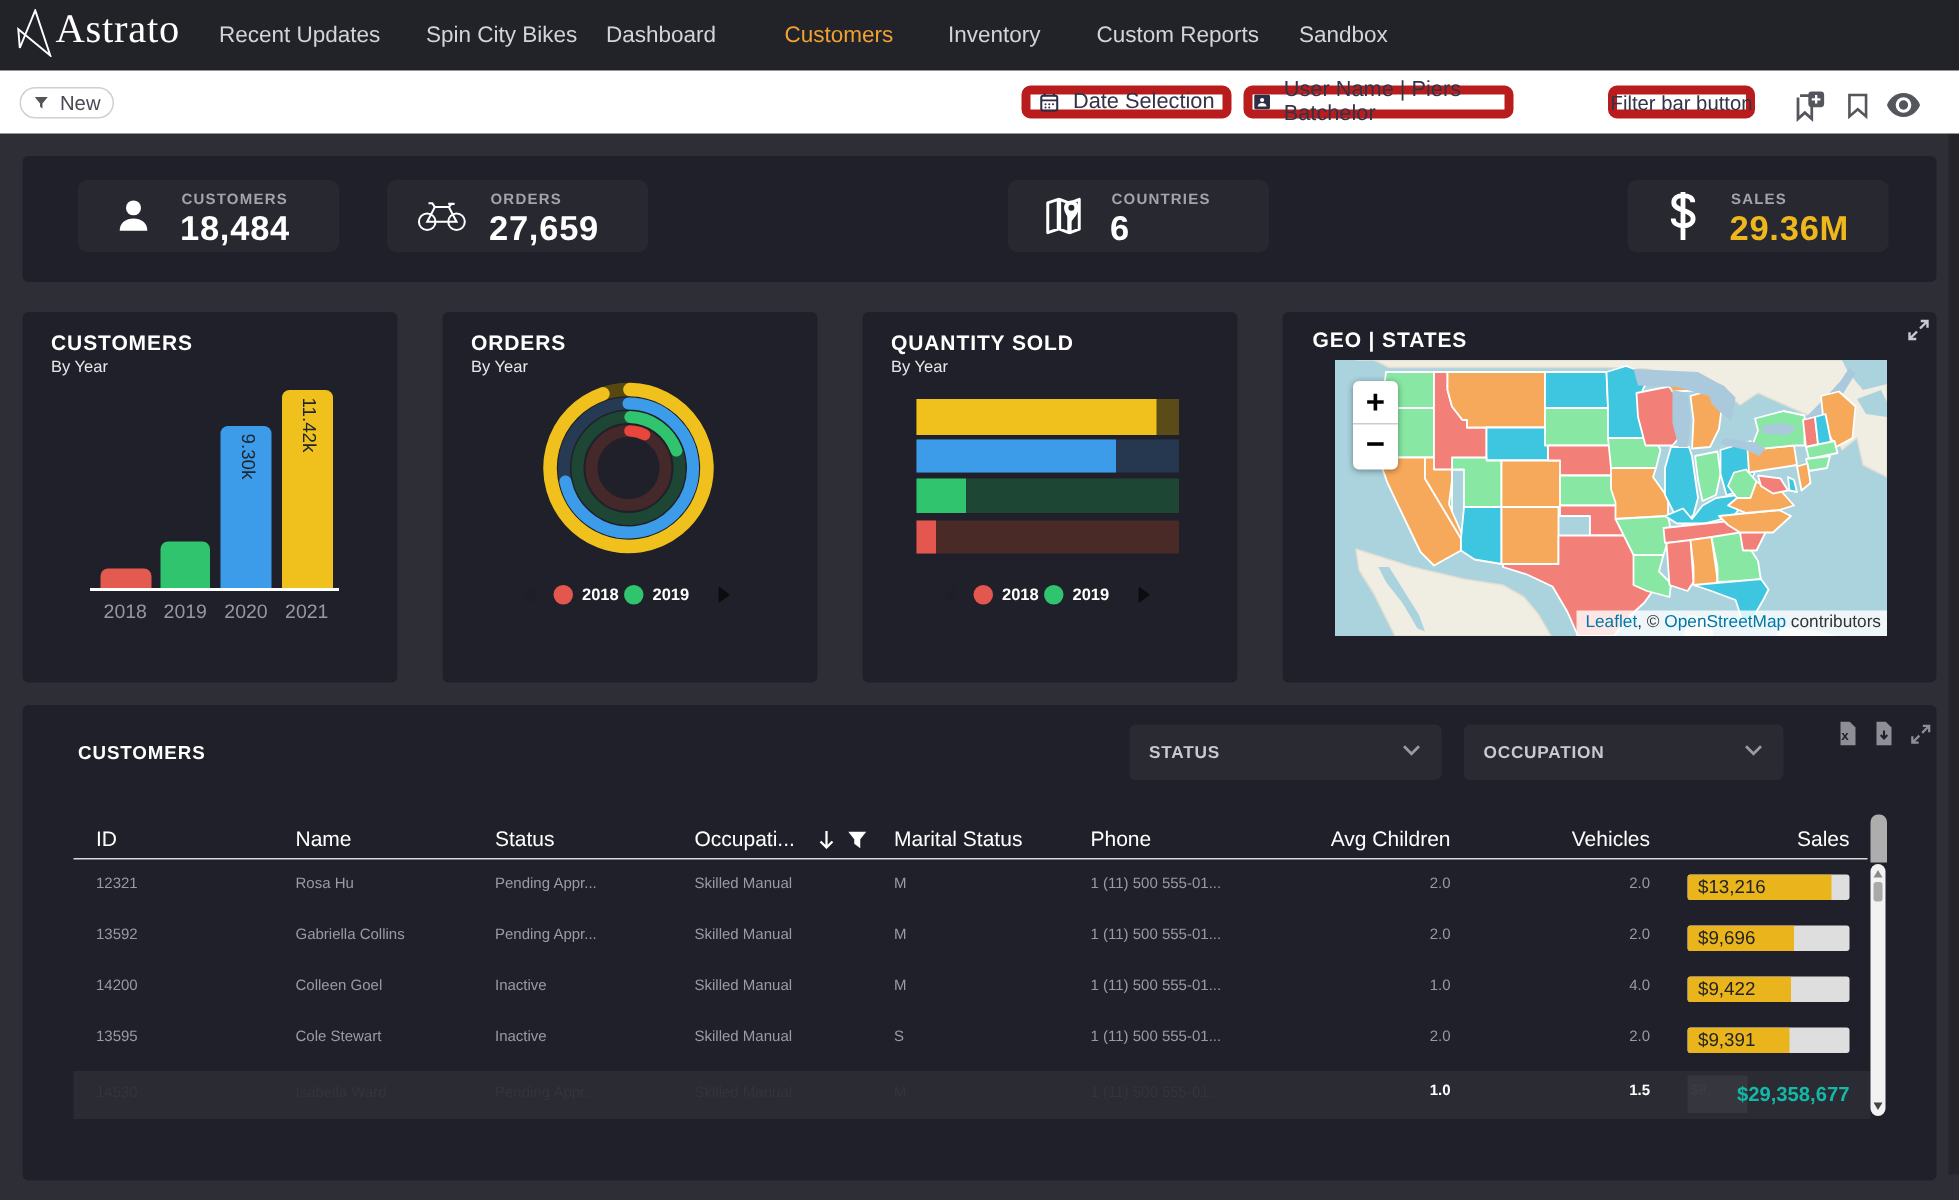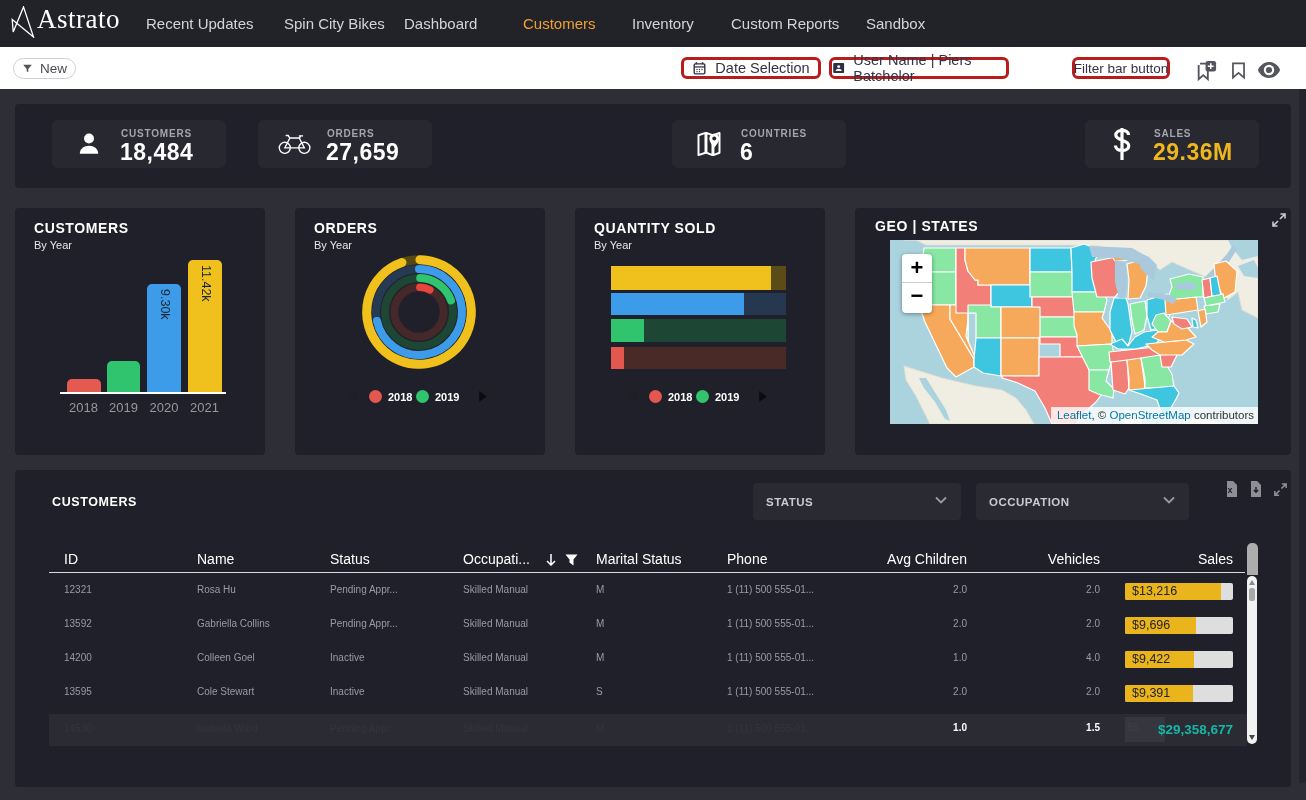--- a/index.html
+++ b/index.html
@@ -10,21 +10,21 @@
 
 
 #nav { position:absolute; left:0; top:0; width:1306px; height:47px; background:#222229; }
 #logo-word { position:absolute; left:37px; top:4px; font-family:"Liberation Serif", serif; font-size:27px; color:#fff; letter-spacing:0.5px; }
 .navitem { position:absolute; top:15px; font-size:15px; color:#d4d4d8; }
 .navitem.active { color:#efa233; }
 
 
 #toolbar { position:absolute; left:0; top:47px; width:1306px; height:42px; background:#ffffff; }
 .pill { position:absolute; top:11px; height:21px; border:1px solid #d0d0d4; border-radius:12px; background:#fff; display:flex; align-items:center; padding:0 8px 0 7px; font-size:13.5px; color:#4a4a55; }
-.tbtn { position:absolute; top:10px; height:22px; border:3px solid #b91c1c; border-radius:6px; background:#fff; display:flex; align-items:center; justify-content:center; font-size:14.5px; color:#333347; }
+.tbtn { position:absolute; top:10px; height:22px; border:6px solid #b91c1c; border-radius:6px; background:#fff; display:flex; align-items:center; justify-content:center; font-size:14.5px; color:#333347; }
 .ticon { position:absolute; top:13px; }
 
 
 .panel { position:absolute; background:#20202a; border-radius:4px; }
 #kpis { left:15px; top:104px; width:1276px; height:84px; }
 .kpi { position:absolute; top:16px; width:174px; height:48px; background:#282831; border-radius:6px; }
 .kpi .ic { position:absolute; left:20px; top:8px; width:34px; height:32px; display:flex; align-items:center; justify-content:center; }
 .kpi .lab { position:absolute; left:69px; top:8px; font-size:10px; font-weight:bold; letter-spacing:0.8px; color:#a4a4ad; }
 .kpi .val { position:absolute; left:68px; top:19px; font-size:23px; font-weight:bold; color:#fff; letter-spacing:0.5px; }
 

